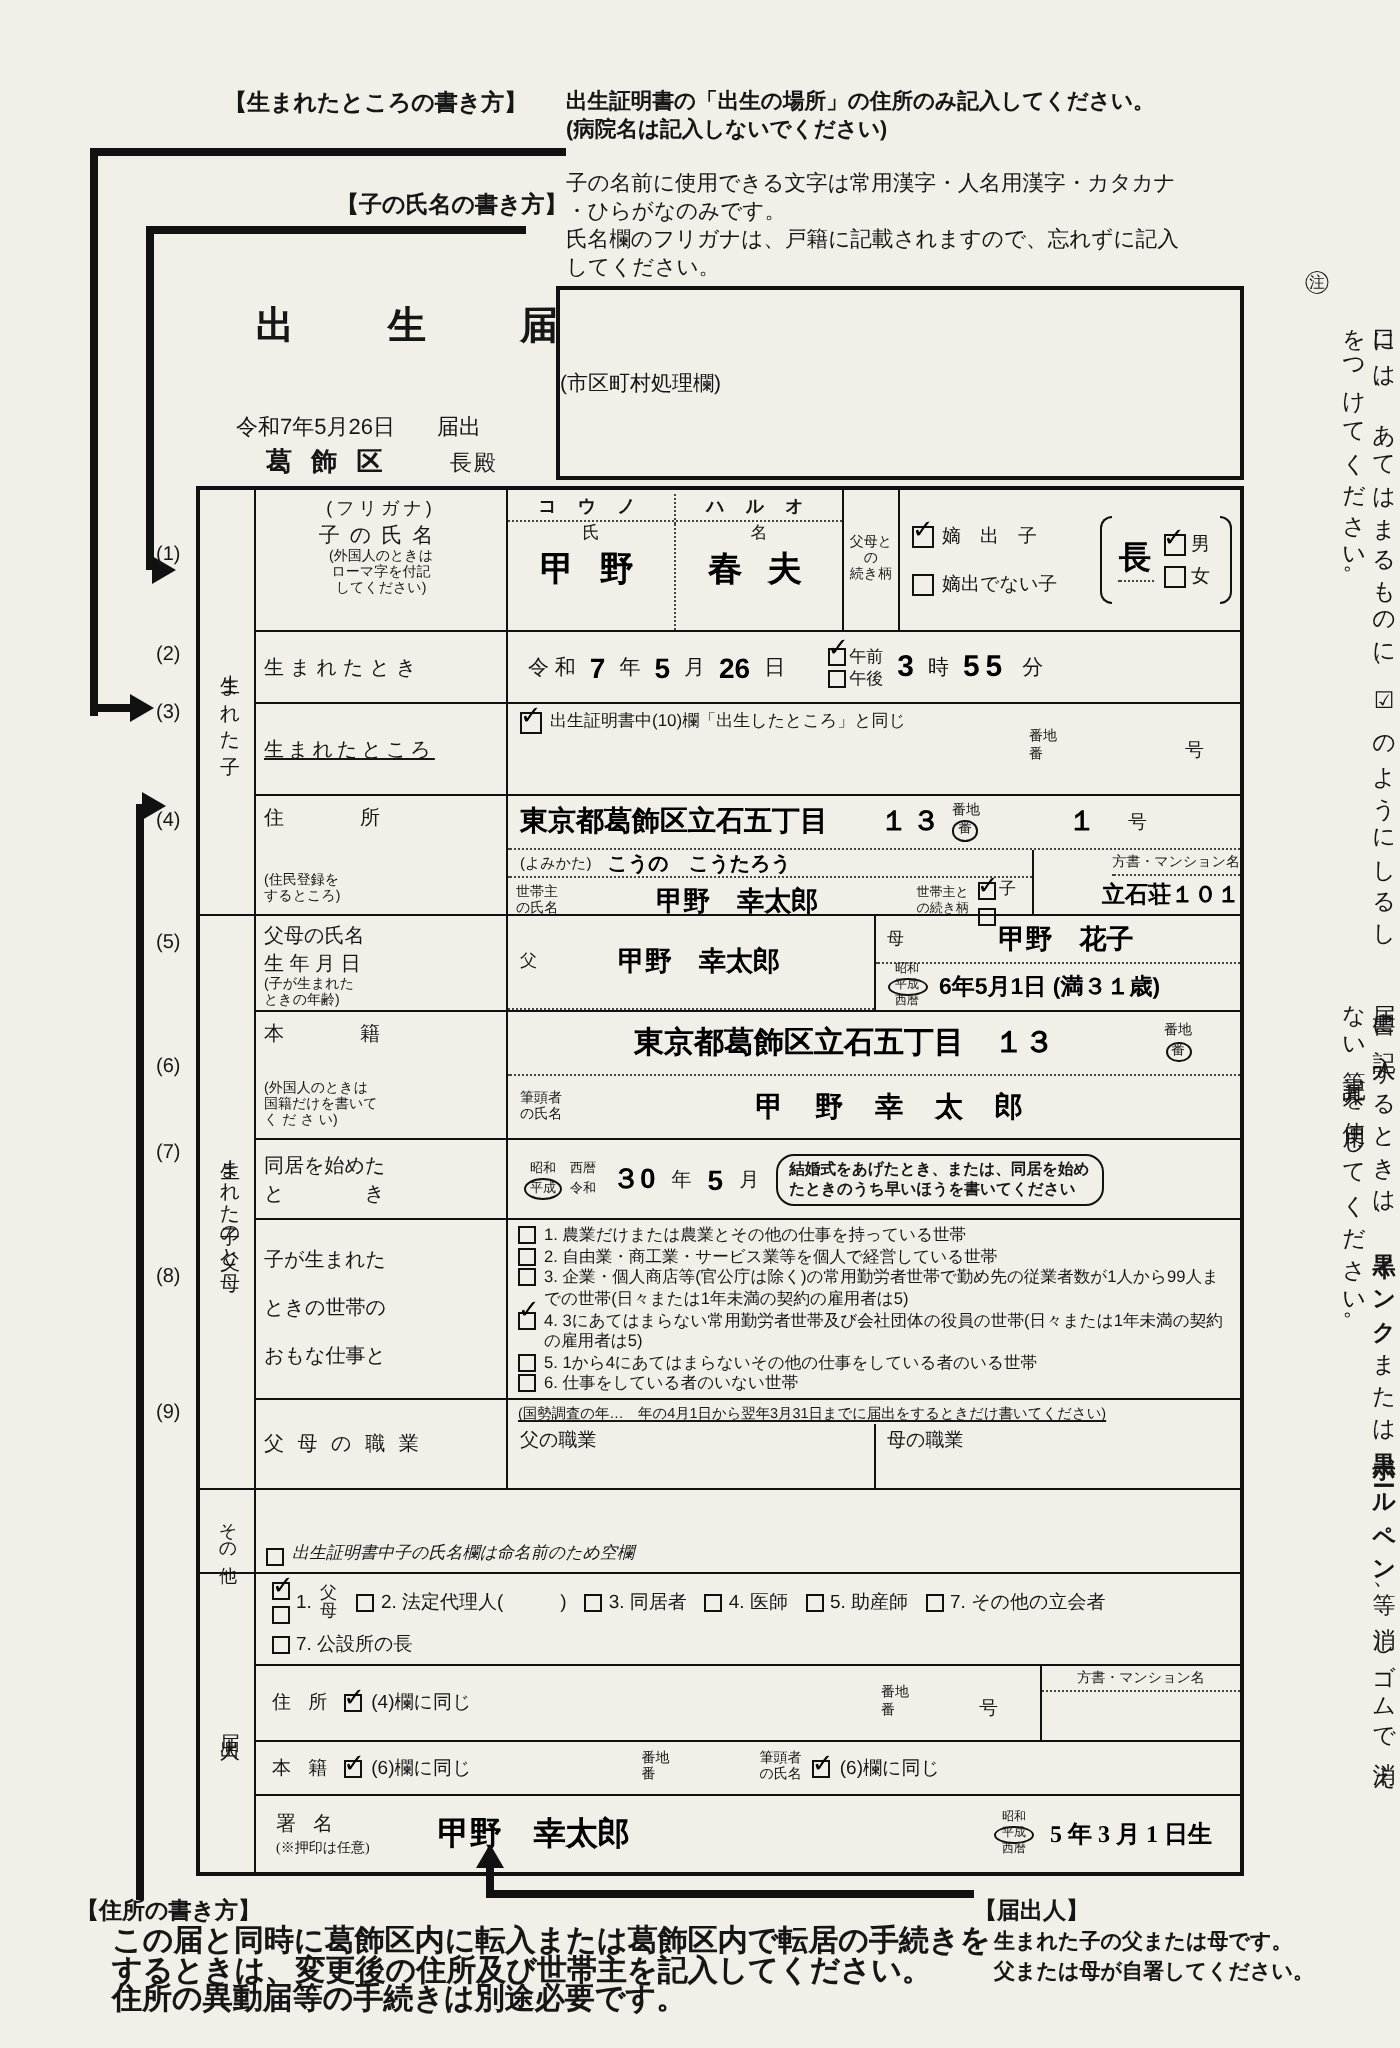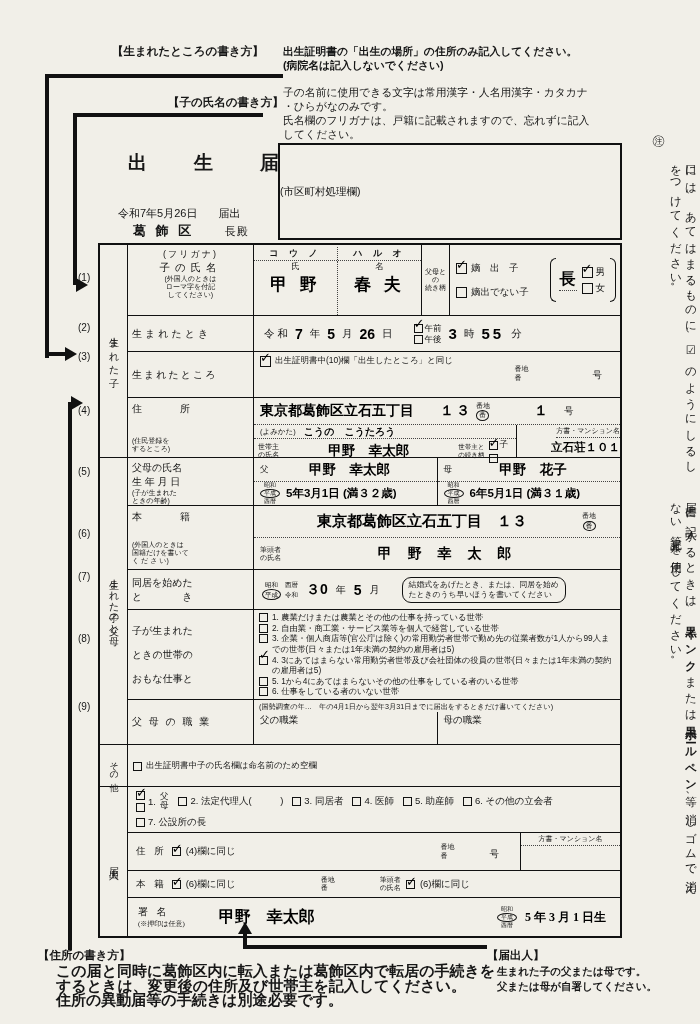--- a/index.html
+++ b/index.html
@@ -204,21 +204,21 @@
             </span>
         </span>
         <span class="hw" style="font-size:15px;">3</span>
           <span>時</span>
         <span class="hw" style="font-size:15px;letter-spacing:3px;">55</span>
           <span>分</span>
       </div>
     </div>
 
     <div class="row" style="height:46px;">
-      <div class="lcell" style="display:flex;align-items:center;letter-spacing:2px;">
+      <div class="lcell" style="display:flex;align-items:center;letter-spacing:2px;text-decoration:underline;">
           <span>生まれたところ</span>
         </div>
       <div class="ccell" style="display:flex;padding:3px 6px;">
         <div style="flex:1;display:flex;gap:4px;align-items:flex-start;font-size:8.5px;">
           <span class="cb on" style="margin-top:1px;"></span>
           <span>出生証明書中(10)欄「出生したところ」と同じ</span>
         </div>
         <span class="bstack" style="margin:10px 4px 0 0;">
             <span>番地</span>
             <span>番</span>
@@ -282,28 +282,20 @@
 生 年 月 日</span>
         <span class="xs pre">(子が生まれた
 ときの年齢)</span>
       </div>
       <div class="ccell" style="display:flex;">
         <div style="flex:1;border-right:1.2px solid #111;display:flex;flex-direction:column;box-sizing:border-box;">
           <div class="dot-b" style="flex:1;display:flex;align-items:center;padding:0 6px;">
             <span class="sm">父</span>
             <span class="hw" style="font-size:13.5px;flex:1;text-align:center;">甲野　幸太郎</span>
           </div>
-          <div style="flex:1;display:flex;align-items:center;gap:6px;padding:0 6px;">
-            <span class="stamp">
-                <span>昭和</span>
-                <span class="sel">平成</span>
-                <span>西暦</span>
-              </span>
-            <span class="hw" style="font-size:11.5px;">5年3月1日 (満３２歳)</span>
-          </div>
         </div>
         <div style="flex:1;display:flex;flex-direction:column;">
           <div class="dot-b" style="flex:1;display:flex;align-items:center;padding:0 6px;">
             <span class="sm">母</span>
             <span class="hw" style="font-size:13.5px;flex:1;text-align:center;">甲野　花子</span>
           </div>
           <div style="flex:1;display:flex;align-items:center;gap:6px;padding:0 6px;">
             <span class="stamp">
                 <span>昭和</span>
                 <span class="sel">平成</span>
@@ -345,21 +337,21 @@
         <span class="stamp4">
             <span>昭和</span>
             <span>西暦</span>
             <span class="circ">平成</span>
             <span>令和</span>
           </span>
         <span class="hw" style="font-size:14px;">３0</span>
           <span style="font-size:10px;">年</span>
         <span class="hw" style="font-size:14px;">5</span>
           <span style="font-size:10px;">月</span>
-        <span class="rnote" style="margin-left:14px;">結婚式をあげたとき、または、同居を始め
+        <span class="rnote" style="font-weight:bold;">結婚式をあげたとき、または、同居を始め
 たときのうち早いほうを書いてください</span>
       </div>
     </div>
 
     <div class="row" style="height:90px;">
       <div class="lcell pre" style="display:flex;align-items:center;"><span class="pre" style="line-height:24px;">子が生まれた
 ときの世帯の
 おもな仕事と</span></div>
       <div class="ccell" style="display:flex;flex-direction:column;justify-content:center;padding:2px 5px;">
         <div class="jobitem">
@@ -387,30 +379,30 @@
             <span>6. 仕事をしている者のいない世帯</span>
           </div>
       </div>
     </div>
 
     <div class="row" style="height:45px;">
       <div class="lcell" style="display:flex;align-items:center;letter-spacing:2px;">
           <span>父 母 の 職 業</span>
         </div>
       <div class="ccell" style="display:flex;flex-direction:column;">
-        <div style="font-size:7.2px;padding:2px 5px 0;">(国勢調査の年…　年の4月1日から翌年3月31日までに届出をするときだけ書いてください)</div>
+        <div style="font-size:7.2px;padding:2px 5px 0;text-decoration:underline;">(国勢調査の年…　年の4月1日から翌年3月31日までに届出をするときだけ書いてください)</div>
         <div style="flex:1;display:flex;">
           <div style="flex:1;border-right:1.2px solid #111;padding:2px 6px;font-size:9.5px;box-sizing:border-box;"><span>父の職業</span></div>
           <div style="flex:1;padding:2px 6px;font-size:9.5px;"><span>母の職業</span></div>
         </div>
       </div>
     </div>
 
     <div class="row" style="height:42px;">
-      <div class="ccell" style="display:flex;gap:4px;padding:3px 5px;align-items:center;font-size:8.5px;">
+      <div class="ccell" style="display:flex;gap:4px;padding:3px 5px;align-items:flex-end;font-size:8.5px;font-style:italic;">
         <span class="cb" style="width:7px;height:7px;margin-top:1px;"></span>
         <span>出生証明書中子の氏名欄は命名前のため空欄</span>
       </div>
     </div>
 
     <div class="row" style="height:46px;">
       <div class="ccell" style="display:flex;flex-direction:column;justify-content:center;gap:4px;padding:2px 8px;font-size:9.5px;">
         <div style="display:flex;align-items:center;flex-wrap:nowrap;">
           <span style="display:inline-flex;flex-direction:column;gap:3px;margin-right:3px;">
             <span class="cb on" style="width:7px;height:7px;"></span>
@@ -432,21 +424,21 @@
           <span class="opt">
               <span class="cb" style="width:7px;height:7px;"></span>
               <span>4. 医師</span>
             </span>
           <span class="opt">
               <span class="cb" style="width:7px;height:7px;"></span>
               <span>5. 助産師</span>
             </span>
           <span class="opt" style="margin-right:0;">
               <span class="cb" style="width:7px;height:7px;"></span>
-              <span>6. その他の立会者</span>
+              <span>7. その他の立会者</span>
             </span>
         </div>
         <div style="display:flex;align-items:center;">
           <span class="opt">
               <span class="cb" style="width:7px;height:7px;"></span>
               <span>7. 公設所の長</span>
             </span>
         </div>
       </div>
     </div>

